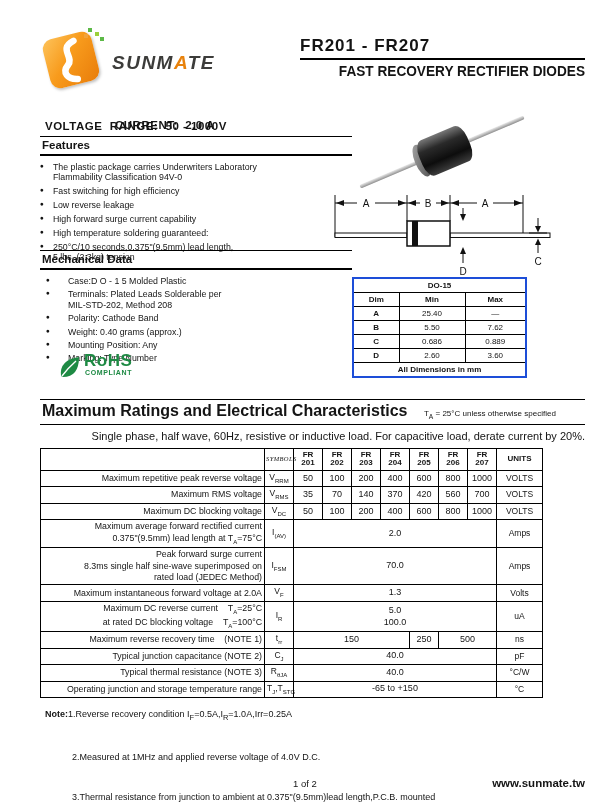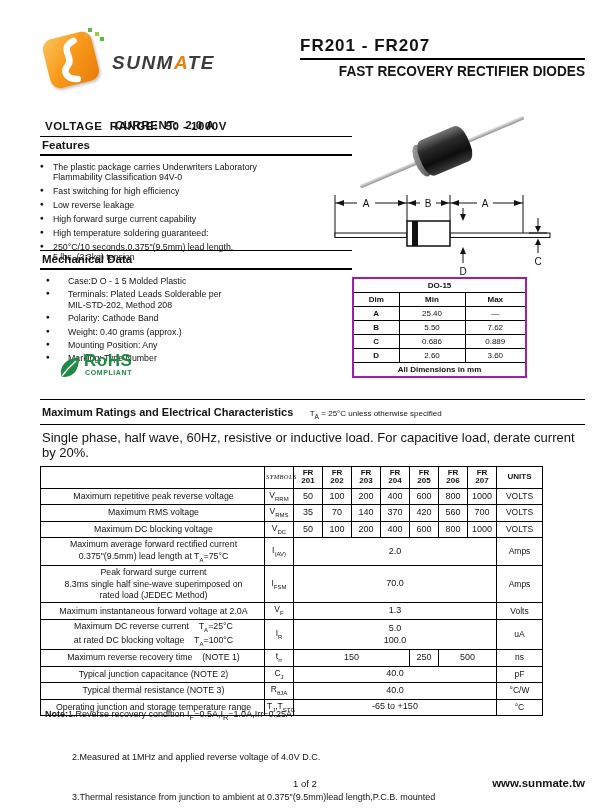--- a/index.html
+++ b/index.html
@@ -53,32 +53,32 @@
            background:linear-gradient(120deg,#a8a8a8,#4a4a4a);}
   .diode-body{position:absolute;left:66px;top:1px;width:52px;height:38px;border-radius:8px/15px;
               background:linear-gradient(180deg,#777 0%,#2a2a2a 30%,#0d0d0d 68%,#3d3d3d 100%);}
 
   
   .dim{position:absolute;left:333px;top:190px;}
   .dim text{font-family:"Liberation Sans",sans-serif;font-size:10px;fill:#111;}
 
   
   .do15{position:absolute;left:352px;top:277px;border-collapse:collapse;width:173px;
-        font-size:8px;table-layout:fixed;border:2px solid #a21caf;padding-left:37px;}
+        font-size:8px;table-layout:fixed;border:2px solid #1d4ed8;padding-left:37px;}
   .do15 td{border:1px solid #000;text-align:center;padding:2px 2px;height:9px;}
 
   
   .ratings-sec{position:absolute;left:40px;top:399px;width:545px;}
   .ratings-head{border-top:1px solid #000;border-bottom:1.5px solid #000;padding:2px 2px 4px;}
-  .ratings-head .h{font-weight:bold;font-size:11px;}
+  .ratings-head .h{font-weight:bold;font-size:16px;}
   .ratings-head .cond{font-size:8px;margin-left:12px;}
-  .load-note{font-size:13px;margin:5px 0 6px 2px;}
+  .load-note{font-size:11px;margin:5px 0 6px 2px;text-align:right;}
   .ratings{border-collapse:collapse;width:502px;table-layout:fixed;font-size:9px;border:1.5px solid #000;}
   .ratings td{border:1px solid #000;text-align:center;padding:1px 2px;line-height:1.3;height:12px;}
-  .ratings td:first-child{text-align:center;padding-left:4px;font-size:8.8px;}
+  .ratings td:first-child{text-align:right;padding-left:4px;font-size:8.8px;}
   .ratings td:nth-child(2){font-size:8.5px;}
   .ratings td:last-child{font-size:8.5px;}
   .ratings sub{font-size:6px;}
   .ratings .hrow td{font-size:8px;font-weight:bold;line-height:1.05;padding:2px 1px;height:16px;}
   .ratings .hrow td:nth-child(2){font-family:"Liberation Serif",serif;font-style:italic;
                                  font-weight:normal;font-size:6.5px;letter-spacing:.4px;}
 
   
   .notes{position:absolute;left:45px;top:680px;width:540px;font-size:9px;line-height:1.35;}
   .notes div{padding-left:27px;margin-bottom:5px;margin-top:28px;}

